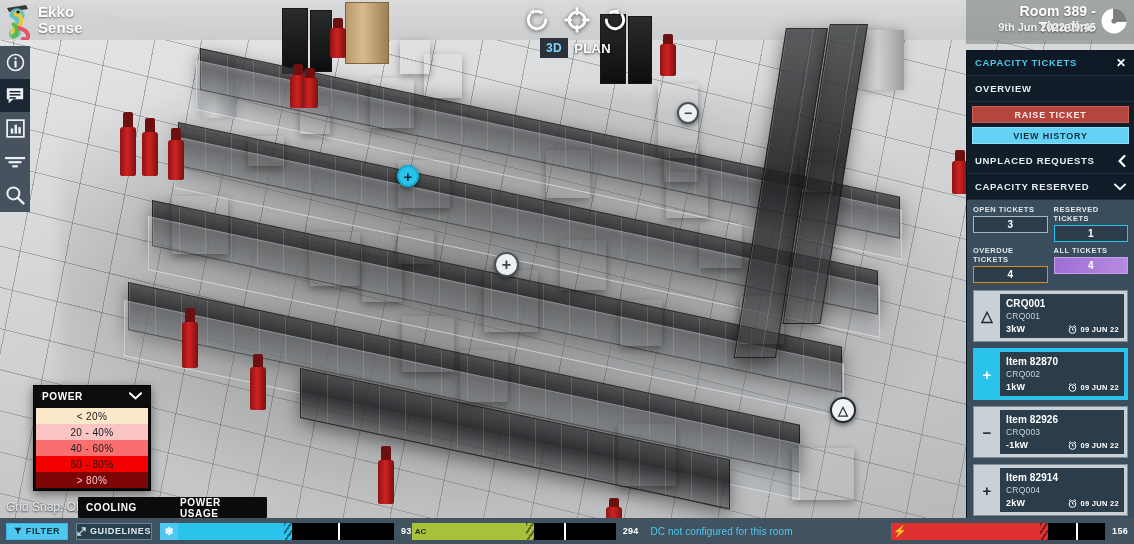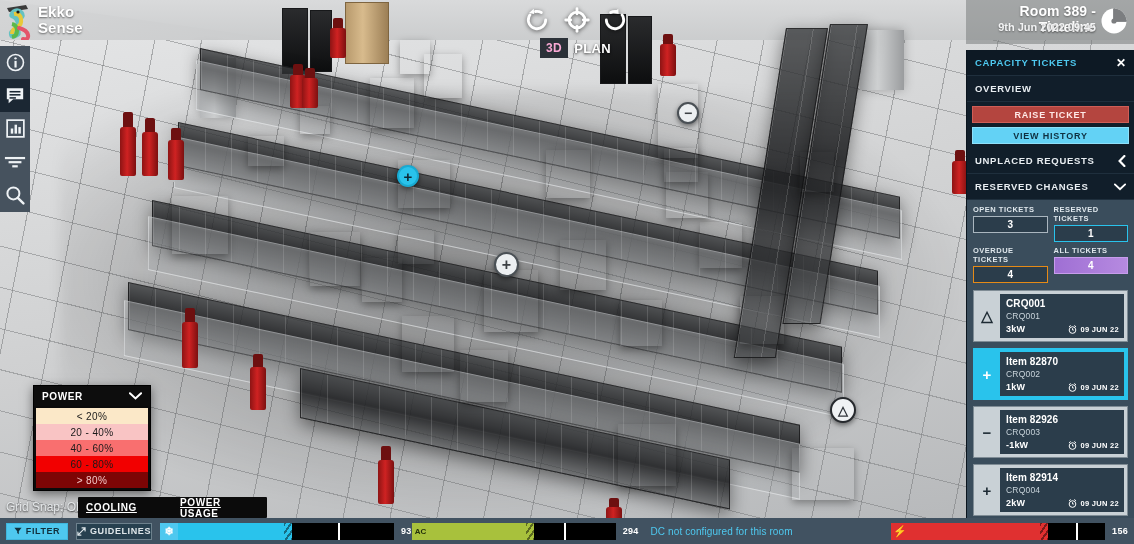--- a/index.html
+++ b/index.html
@@ -75,21 +75,21 @@
   .rail-btn { width:30px; height:33px; display:flex; align-items:center; justify-content:center; cursor:pointer; }
   .rail-btn.active { background:#1b2733; }
   .rail-btn svg { display:block; }
 
   
   .view-ctrls { position:absolute; left:520px; top:4px; width:120px; height:52px; z-index:28; }
   .vc-icon { position:absolute; top:3px; width:26px; height:26px; cursor:pointer;
              filter: drop-shadow(0 1px 2px rgba(0,0,0,.6)); }
   .vc-icon.r1 { left:4px; } .vc-icon.r2 { left:44px; } .vc-icon.r3 { left:82px; }
   .mode-toggle { position:absolute; left:20px; top:34px; display:flex; align-items:center; gap:6px; }
-  .mode-3d { background:#2b3138; color:#f9a8d4; font-size:12px; font-weight:bold; padding:3px 6px; letter-spacing:.4px; cursor:pointer; }
+  .mode-3d { background:#2b3138; color:#7dd3fc; font-size:12px; font-weight:bold; padding:3px 6px; letter-spacing:.4px; cursor:pointer; }
   .mode-plan { color:#ffffff; font-size:13px; font-weight:bold; letter-spacing:.4px; text-shadow:0 1px 3px rgba(0,0,0,.8); cursor:pointer; }
 
   
   .marker { position:absolute; border-radius:50%; display:flex; align-items:center; justify-content:center;
             font-weight:bold; z-index:22; cursor:pointer; }
   .marker.cyan { background:#29c3ec; color:#0e2733; border:2px solid #18aad2; box-shadow:0 2px 5px rgba(0,0,0,.5); }
   .marker.light { background:#eceff1; color:#3c4044; border:2px solid #4a5055; box-shadow:0 2px 5px rgba(0,0,0,.5); }
   .marker.outline { background:#f0f2f4; color:#30343a; border:2px solid #26292d; box-shadow:0 2px 5px rgba(0,0,0,.5); }
 
   
@@ -100,21 +100,21 @@
   .legend-hd .cv { margin-left:auto; }
   .legend-body { padding:2px; background:#0b0b0b; }
   .legend-row { height:16px; display:flex; align-items:center; justify-content:center;
                 font-size:10px; font-weight:normal; letter-spacing:.4px; color:#1a1a1a; }
 
   
   .gridsnap { position:absolute; left:6px; top:500px; color:#e3e6e8; font-size:12px; z-index:26;
               text-shadow:0 1px 2px rgba(0,0,0,.7); }
   .sel { position:absolute; top:497px; height:21px; background:#0b0b0b; color:#fff;
          font-size:10px; font-weight:bold; letter-spacing:.6px; display:flex; align-items:center;
-         padding:4px 8px; z-index:26; cursor:pointer; border-radius:1px;text-decoration:underline; }
+         padding:4px 8px; z-index:26; cursor:pointer; border-radius:1px; }
   .sel .cv { margin-left:auto; padding-left:14px; }
   #sel-cooling { left:78px; width:97px; }
   #sel-power   { left:172px; width:95px; }
 
   
   .statusbar { position:absolute; left:0; bottom:0; width:1134px; height:26px; background:#415261; z-index:40;
                display:flex; align-items:center; }
   .sb-btn { height:17px; display:flex; align-items:center; justify-content:center; gap:4px;
             font-size:9px; font-weight:bold; letter-spacing:.6px; cursor:pointer; }
   #btn-filter { width:62px; margin-left:6px; background:#4ec8ef; color:#11303d; border:1px solid #3fb6dd; }
@@ -468,21 +468,21 @@
     </div>
 
     <div class="p-sec sub">
       <span class="t">UNPLACED REQUESTS</span>
       <svg class="r" width="8" height="12" viewBox="0 0 8 12" style="margin-left:auto;">
         <path d="M6.4 1 L1.6 6 L6.4 11" fill="none" stroke="#ffffff" stroke-width="2.2" stroke-linecap="round"></path>
       </svg>
     </div>
 
     <div class="p-sec sub">
-      <span class="t">RESERVED CHANGES</span>
+      <span class="t">CAPACITY RESERVED</span>
       <svg class="r" width="12" height="8" viewBox="0 0 14 8" style="margin-left:auto;">
         <path d="M1 1 L7 6.6 L13 1" fill="none" stroke="#ffffff" stroke-width="2.2" stroke-linecap="round"></path>
       </svg>
     </div>
 
     <div class="stats">
       <div class="stat-grid">
         <div>
           <div class="stat-lab">OPEN TICKETS</div>
           <div class="stat-box sb-open">3</div>

